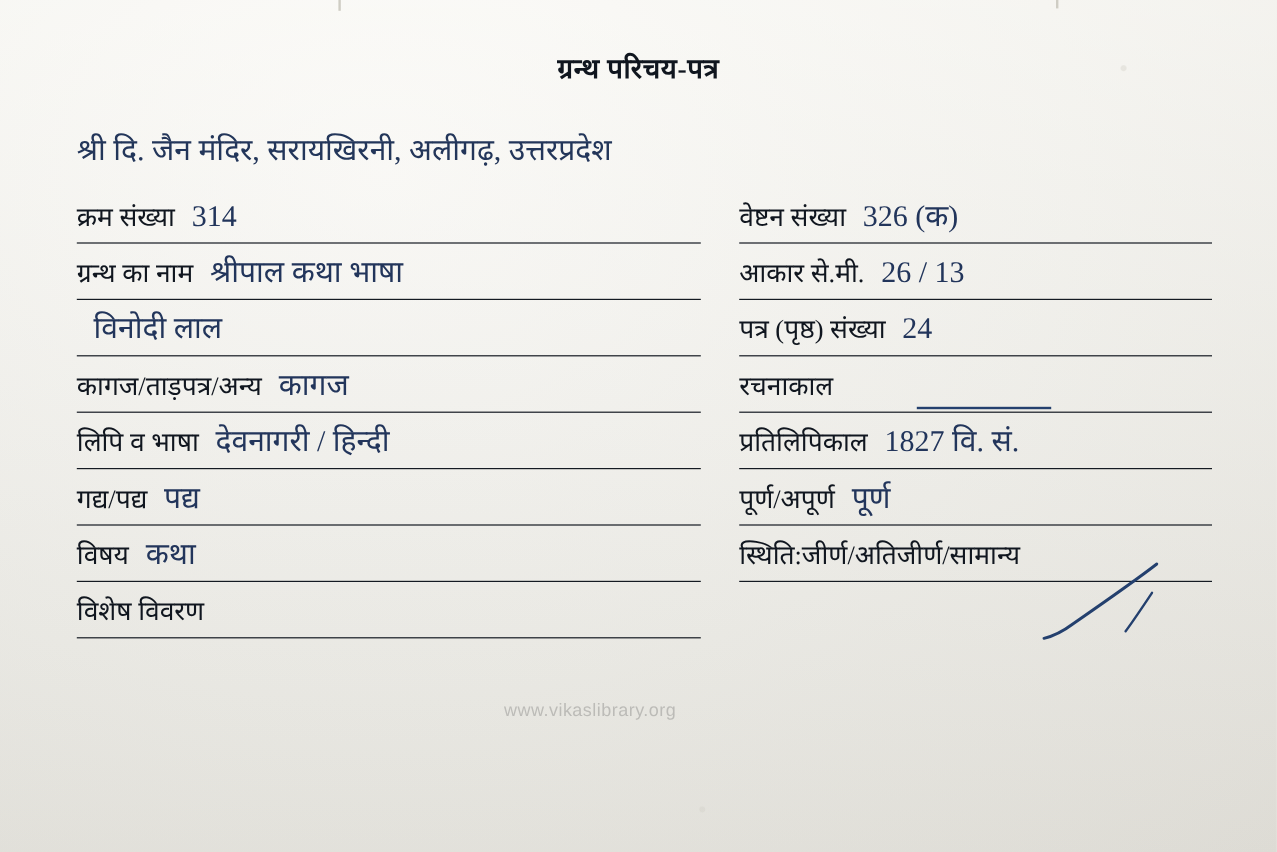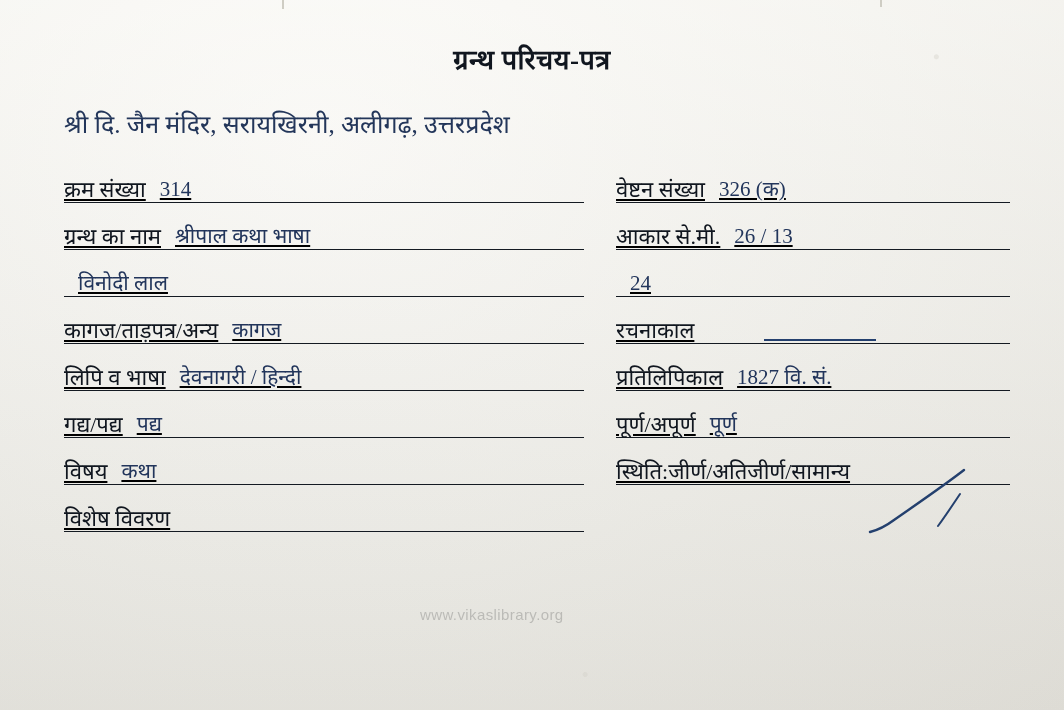--- a/index.html
+++ b/index.html
@@ -35,21 +35,21 @@
       linear-gradient(180deg, rgba(255,255,255,0.35), rgba(0,0,0,0.05));
     pointer-events: none;
   }
 
   #title {
     position: absolute;
     top: 40px;
     left: 0;
     width: 1064px;
     text-align: center;
-    font-size: 27px;
+    font-size: 23px;
     font-weight: bold;
     letter-spacing: 0.5px;
     color: #10161f;
   }
 
   #temple-row {
     position: absolute;
     top: 106px;
     left: 64px;
     width: 940px;
@@ -74,36 +74,35 @@
     position: absolute;
     top: 160px;
   }
   #col-left  { left: 64px;  width: 520px; }
   #col-right { left: 616px; width: 400px; }
 
   .field {
     position: relative;
     height: 47px;
     display: flex;
-    align-items: flex-end;
-    text-decoration: underline;
+    align-items: center;
   }
 
   .field .lbl {
     font-size: 22px;
     color: #10161f;
     white-space: nowrap;
     line-height: 1;
     padding-bottom: 6px;
     z-index: 2;
     background: transparent;
   }
 
   .field .val {
-    font-size: 21px;
+    font-size: 25px;
     color: #22355b;
     white-space: nowrap;
     line-height: 1;
     padding-bottom: 7px;
     padding-left: 14px;
     padding-right: 14px;
     z-index: 2;
   }
 
   
@@ -134,21 +133,21 @@
     top: 468px;
     width: 108px;
     height: 66px;
     z-index: 5;
     pointer-events: none;
   }
 
   #watermark {
     position: absolute;
     left: 420px;
-    top: 606px;
+    top: 584px;
     font-size: 15px;
     color: rgba(90,90,90,0.30);
     letter-spacing: 0.4px;
     font-family: "Liberation Sans", sans-serif;
     z-index: 4;
   }
 
   
   .edge-mark {
     position: absolute;
@@ -231,20 +230,21 @@
     </div>
 
     <div class="field">
       <span class="rule"></span>
       <span class="lbl">आकार से.मी.</span>
       <span class="val">26 / 13</span>
     </div>
 
     <div class="field">
       <span class="rule"></span>
+      <span class="lbl">पत्र (पृष्ठ) संख्या</span>
       <span class="val">24</span>
     </div>
 
 
     <div class="field">
       <span class="rule"></span>
       <span class="lbl">रचनाकाल</span>
       <span class="blue-line" style="left:148px;width:112px;"></span>
       <span class="val"></span>
     </div>

